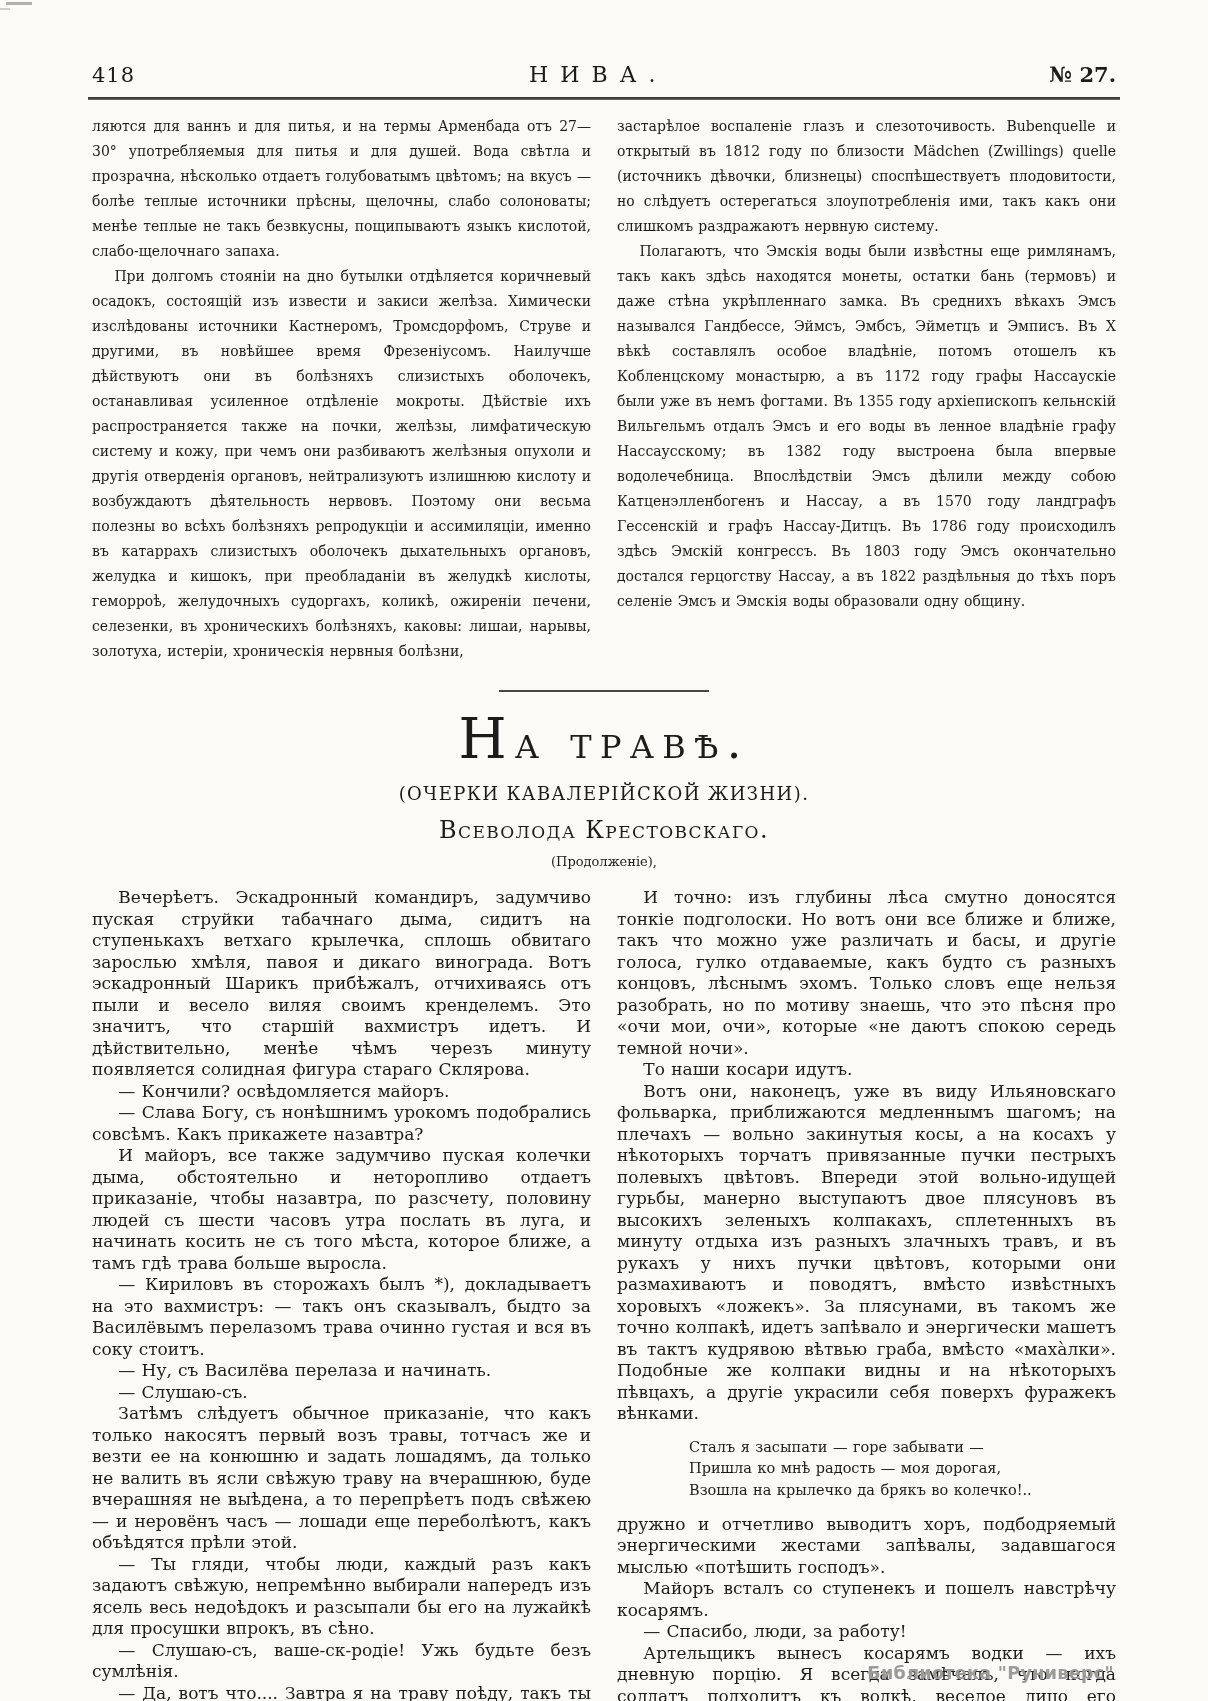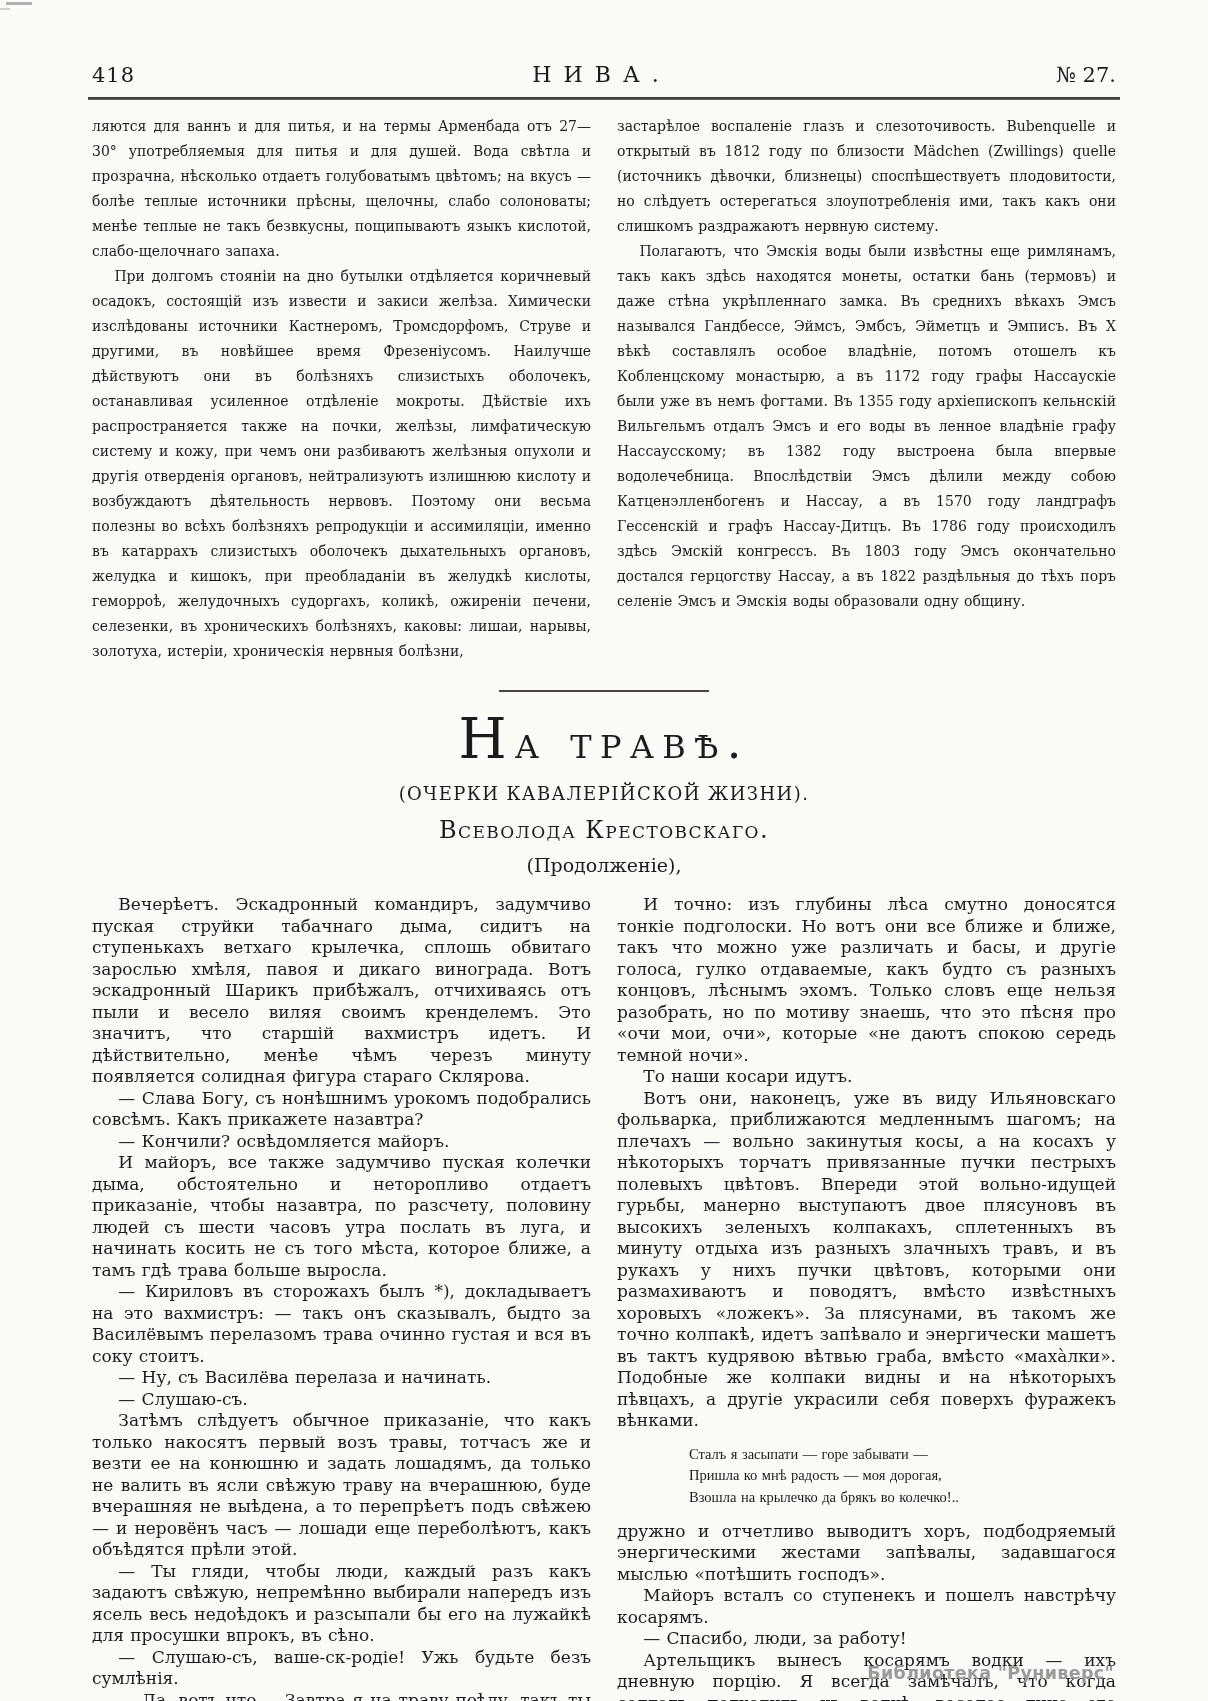--- a/index.html
+++ b/index.html
@@ -15,21 +15,21 @@
     background: #777; opacity: .55; }
   .scan-mark2 { position: absolute; top: 8px; left: 0; width: 10px; height: 2px;
     background: #999; opacity: .45; }
 
   .header {
     display: flex; justify-content: space-between; align-items: baseline;
     padding: 62px 92px 10px 92px;
   }
   .page-num { font-size: 21px; letter-spacing: 1px; }
   .mag-title { font-size: 22px; letter-spacing: .55em; padding-left: .55em; }
-  .issue-num { font-size: 21px; font-weight: normal; }
+  .issue-num { font-size: 21px; font-weight: bold; }
   .header-rule {
     margin: 0 88px;
     height: 3px;
     background: linear-gradient(#2e2c2a, #6b6862);
   }
 
   .content { padding: 0 92px; }
   .twocol { display: flex; gap: 26px; }
   .col { width: calc(50% - 13px); }
 
@@ -44,30 +44,30 @@
   .title-block { text-align: center; }
   .story-title {
     font-variant: small-caps;
     font-size: 46px; line-height: 1;
     letter-spacing: .18em;
     margin: 0 0 16px 0; font-weight: 400;
   }
   .story-title::first-letter { font-size: 120%; }
   .story-subtitle { font-size: 18px; letter-spacing: .08em; margin: 0 0 12px 0; }
   .story-author { font-variant: small-caps; font-size: 24px; letter-spacing: .06em; margin: 0 0 10px 0; }
-  .continuation { font-size: 19px; margin: 0 0 18px 0; }
+  .continuation { font-size: 13px; margin: 0 0 18px 0; }
 
   .story-text { font-size: 17px; line-height: 21.5px; text-align: justify;
     word-spacing: .05em; hyphens: auto; }
   .story-text .para { margin: 0; text-indent: 1.55em; }
   .story-text .para.noindent { text-indent: 0; }
 
   .verse { margin: 12px 0 12px 72px; font-size: 14.5px; line-height: 1.5;
     text-align: left; }
-  .verse .vline { text-indent: 0; margin: 0; font-family: Liberation Serif, serif; }
+  .verse .vline { text-indent: 0; margin: 0; }
 
   .footnote-area { margin-top: 20px; }
   .footnote-rule { width: 265px; height: 1px; background: #4a4741; }
   .footnote { font-size: 15px; margin: 0 0 0 0; padding-left: 16px; }
 
   .watermark {
     position: absolute; right: 94px; bottom: 18px;
     font-family: "DejaVu Sans", "Liberation Sans", sans-serif;
     font-weight: bold; font-size: 17.5px; color: #9b9b9b; letter-spacing: .02em;
   }
@@ -103,22 +103,22 @@
     <div class="title-block">
       <h1 class="story-title">На травѣ.</h1>
       <div class="story-subtitle">(ОЧЕРКИ КАВАЛЕРІЙСКОЙ ЖИЗНИ).</div>
       <div class="story-author">Всеволода Крестовскаго.</div>
       <div class="continuation">(Продолженіе),</div>
     </div>
 
     <div class="twocol story-text">
       <div class="col">
         <p class="para">Вечерѣетъ. Эскадронный командиръ, задумчиво пуская струйки табачнаго дыма, сидитъ на ступенькахъ ветхаго крылечка, сплошь обвитаго зарослью хмѣля, павоя и дикаго винограда. Вотъ эскадронный Шарикъ прибѣжалъ, отчихиваясь отъ пыли и весело виляя своимъ кренделемъ. Это значитъ, что старшій вахмистръ идетъ. И дѣйствительно, менѣе чѣмъ черезъ минуту появляется солидная фигура стараго Склярова.</p>
+        <p class="para">— Кончили? освѣдомляется майоръ.</p>
         <p class="para">— Слава Богу, съ нонѣшнимъ урокомъ подобрались совсѣмъ. Какъ прикажете назавтра?</p>
-        <p class="para">— Кончили? освѣдомляется майоръ.</p>
         <p class="para">И майоръ, все также задумчиво пуская колечки дыма, обстоятельно и неторопливо отдаетъ приказаніе, чтобы назавтра, по разсчету, половину людей съ шести часовъ утра послать въ луга, и начинать косить не съ того мѣста, которое ближе, а тамъ гдѣ трава больше выросла.</p>
         <p class="para">— Кириловъ въ сторожахъ былъ *), докладываетъ на это вахмистръ: — такъ онъ сказывалъ, быдто за Василёвымъ перелазомъ трава очинно густая и вся въ соку стоитъ.</p>
         <p class="para">— Ну, съ Василёва перелаза и начинать.</p>
         <p class="para">— Слушаю-съ.</p>
         <p class="para">Затѣмъ слѣдуетъ обычное приказаніе, что какъ только накосятъ первый возъ травы, тотчасъ же и везти ее на конюшню и задать лошадямъ, да только не валить въ ясли свѣжую траву на вчерашнюю, буде вчерашняя не выѣдена, а то перепрѣетъ подъ свѣжею — и неровёнъ часъ — лошади еще переболѣютъ, какъ объѣдятся прѣли этой.</p>
         <p class="para">— Ты гляди, чтобы люди, каждый разъ какъ задаютъ свѣжую, непремѣнно выбирали напередъ изъ ясель весь недоѣдокъ и разсыпали бы его на лужайкѣ для просушки впрокъ, въ сѣно.</p>
         <p class="para">— Слушаю-съ, ваше-ск-родіе! Ужь будьте безъ сумлѣнія.</p>
         <p class="para">— Да, вотъ что.... Завтра я на траву поѣду, такъ ты распорядись-ко тово... взять въ луга боченокъ водки и мясную порцію косарямъ.</p>
         <p class="para">— Безпремѣнно, ваше-ск-родіе!</p>
         <p class="para">— Люди не вернулись еще?</p>

